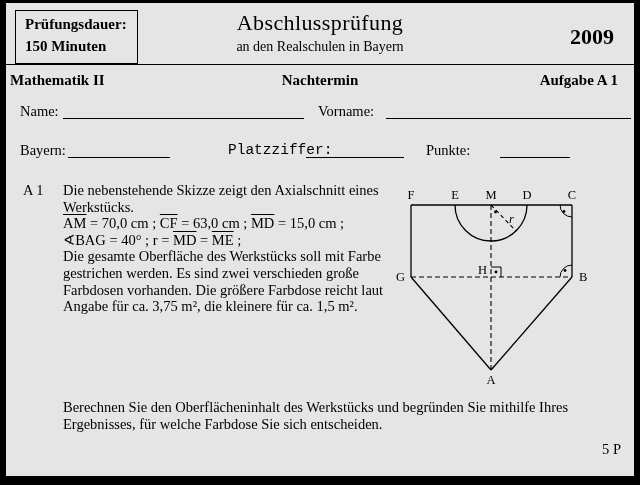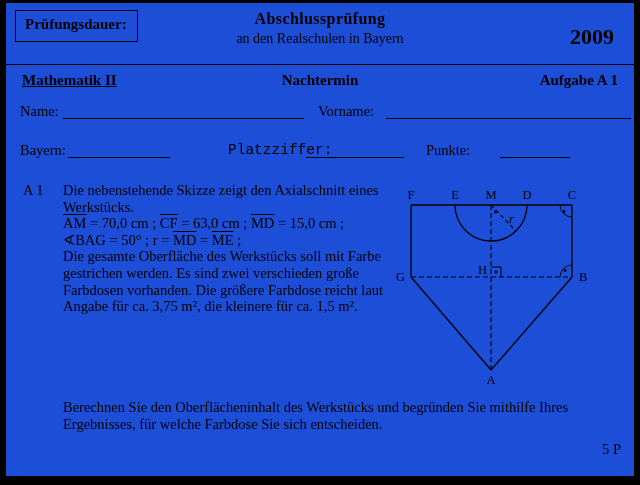--- a/index.html
+++ b/index.html
@@ -4,38 +4,38 @@
 <style>
   * { box-sizing: border-box; }
   html, body { margin: 0; padding: 0; }
   body {
     width: 640px; height: 485px;
     background: #000;
     font-family: "Liberation Serif", serif;
     color: #000;
   }
   .frame { width: 640px; height: 485px; background: #000; padding: 3px 6px 9px 6px; }
-  .page { position: relative; width: 628px; height: 473px; background: #1d4ed8; overflow: hidden; }
+  .page { position: relative; width: 628px; height: 473px; background: #e5e5e5; overflow: hidden; }
   .abs { position: absolute; }
 
   .duration-box {
     left: 9px; top: 7px;
     border: 1.6px solid #000;
     padding: 3px 10px 5px 9px;
     font-size: 15px; font-weight: bold; line-height: 1.45;
     white-space: nowrap;
   }
   .title-wrap { left: 0; right: 0; top: 7px; text-align: center; }
-  .main-title { font-size: 16px; font-weight: bold; letter-spacing: 0.4px; }
+  .main-title { font-size: 22px; font-weight: normal; letter-spacing: 0.4px; }
   .sub-title { font-size: 14px; margin-top: 3px; }
   .year { right: 20px; top: 21px; font-size: 22px; font-weight: bold; }
   .hdr-rule { left: 0; right: 0; top: 61px; border-top: 1.3px solid #000; height: 0; }
 
   .row2 { left: 0; right: 0; top: 69px; height: 20px; font-size: 15px; font-weight: bold; }
-  .row2 .subject { position: absolute; left: 16px; text-decoration: underline; }
+  .row2 .subject { position: absolute; left: 4px; }
   .row2 .session { position: absolute; left: 0; right: 0; text-align: center; }
   .row2 .taskref { position: absolute; right: 16px; }
 
   .form-label { font-size: 14.5px; }
   .uline { border-top: 1.4px solid #000; height: 0; }
 
   .prob-num { left: 17px; top: 179px; font-size: 14.5px; }
   .prob-col { left: 57px; top: 179px; width: 333px; font-size: 14.5px; line-height: 16.6px; }
   .prob-col p { margin: 0; }
   .gap-sm { margin-top: 2px; }
@@ -52,20 +52,21 @@
   .sketch .it { font-style: italic; }
 </style>
 </head>
 <body>
 
 <div class="frame">
   <div class="page">
 
     <div class="abs duration-box">
       <div>Prüfungsdauer:</div>
+      <div>150 Minuten</div>
     </div>
 
     <div class="abs title-wrap">
       <div class="main-title">Abschlussprüfung</div>
       <div class="sub-title">an den Realschulen in Bayern</div>
     </div>
 
     <div class="abs year">2009</div>
 
     <div class="abs hdr-rule"></div>
@@ -86,21 +87,21 @@
     <span class="abs form-label" style="left:222px; top:139px;font-family:Liberation Mono, monospace;">Platzziffer:</span>
     <div class="abs uline" style="left:300px; top:154px; width:98px;"></div>
     <span class="abs form-label" style="left:420px; top:139px;">Punkte:</span>
     <div class="abs uline" style="left:494px; top:154px; width:70px;"></div>
 
     <div class="abs prob-num">A 1</div>
 
     <div class="abs prob-col">
       <p>Die nebenstehende Skizze zeigt den Axialschnitt eines Werkstücks.</p>
       <p class="gap-sm"><span class="ol">AM</span><span> = 70,0 cm ; </span><span class="ol">CF</span><span> = 63,0 cm ; </span><span class="ol">MD</span><span> = 15,0 cm ;</span></p>
-      <p class="gap-md"><span>∢BAG = 50° ;  r = </span><span class="ol">MD</span><span> = </span><span class="ol">ME</span><span> ;</span></p>
+      <p class="gap-md"><span>∢BAG = 40° ;  r = </span><span class="ol">MD</span><span> = </span><span class="ol">ME</span><span> ;</span></p>
       <p class="gap-lg">Die gesamte Oberfläche des Werkstücks soll mit Farbe gestrichen werden. Es sind zwei verschieden große Farbdosen vorhanden. Die größere Farbdose reicht laut Angabe für ca. 3,75 m², die kleinere für ca. 1,5 m².</p>
     </div>
 
     <svg class="abs sketch" width="240" height="215" viewBox="0 0 240 215">
 
       <line x1="16" y1="21" x2="177" y2="21" stroke="#000" stroke-width="1.3"></line>
       <line x1="16" y1="21" x2="16" y2="93" stroke="#000" stroke-width="1.3"></line>
       <line x1="177" y1="21" x2="177" y2="93" stroke="#000" stroke-width="1.3"></line>
       <line x1="16" y1="93" x2="96" y2="186" stroke="#000" stroke-width="1.3"></line>
       <line x1="177" y1="93" x2="96" y2="186" stroke="#000" stroke-width="1.3"></line>

